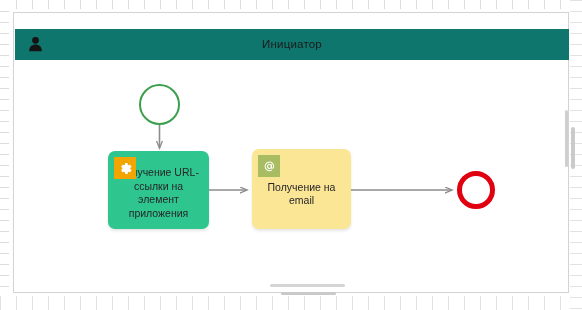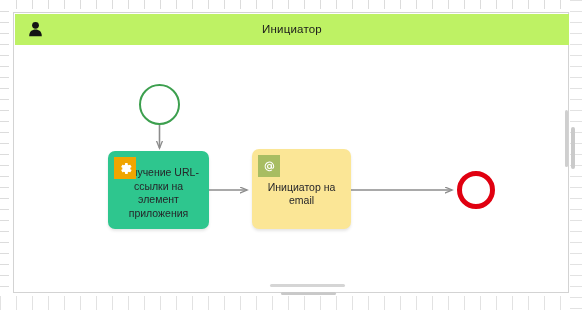--- a/index.html
+++ b/index.html
@@ -106,24 +106,24 @@
     width: 556px;
     height: 281px;
     border: 1px solid #d3d3d3;
     box-sizing: border-box;
     background: #ffffff;
   }
 
   .lane-header {
     position: absolute;
     left: 1px;
-    top: 1px;
+    top: 16px;
     width: 554px;
     height: 31px;
-    background: #bef264;
+    background: #0f766e;
     box-sizing: border-box;
   }
   .lane-title {
     position: absolute;
     left: 0;
     top: 0;
     width: 554px;
     height: 31px;
     line-height: 31px;
     text-align: center;
@@ -301,21 +301,21 @@
         <div class="task-label">Получение URL-ссылки на элемент приложения</div>
       </div>
 
       <div class="node task mail" style="left:238px; top:136px; width:99px; height:80px;">
         <span class="badge at">
           <svg width="15" height="15" viewBox="0 0 16 16">
             <path fill="none" stroke="#ffffff" stroke-width="1.15" d="M10.6 11.6a4.6 4.6 0 1 1 1.9-3.7c0 1.2-.5 1.9-1.35 1.9-.8 0-1.25-.55-1.25-1.5V5.6"></path>
             <circle cx="8" cy="8" r="2.1" fill="none" stroke="#ffffff" stroke-width="1.15"></circle>
           </svg>
         </span>
-        <div class="task-label">Инициатор на email</div>
+        <div class="task-label">Получение на email</div>
       </div>
 
       <div class="node event end" style="left:443px; top:158px; width:38px; height:38px;"></div>
 
     </div>
   </div>
 
   <div class="ruler-top"></div>
   <div class="ruler-left"></div>
   <div class="ruler-bottom"></div>

